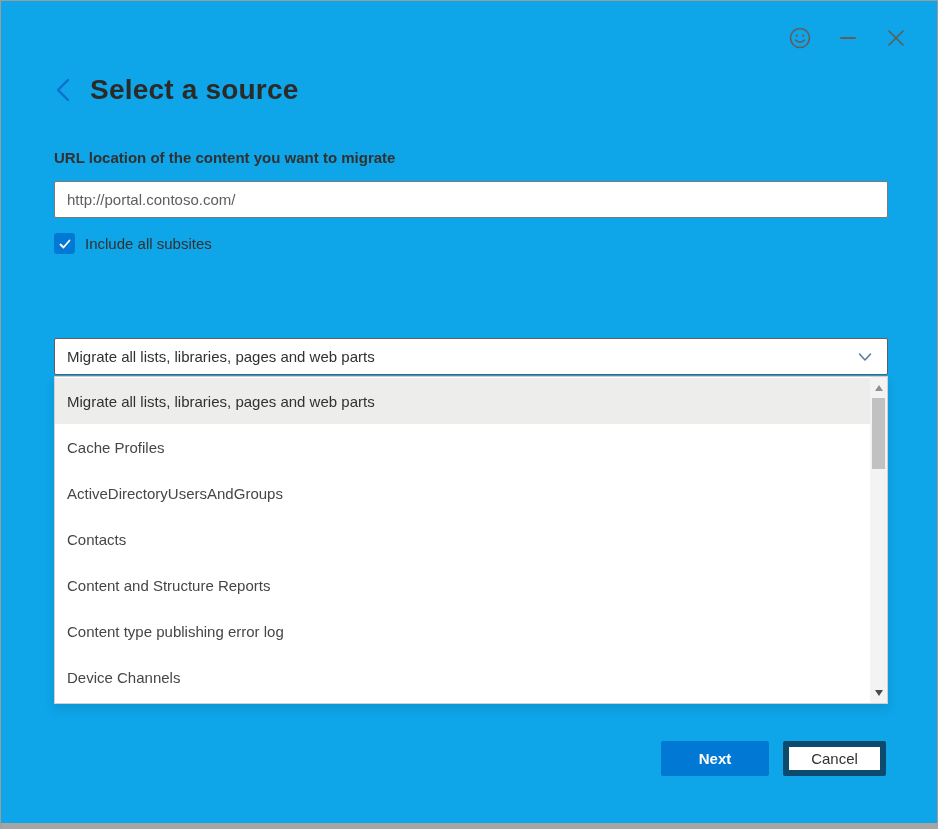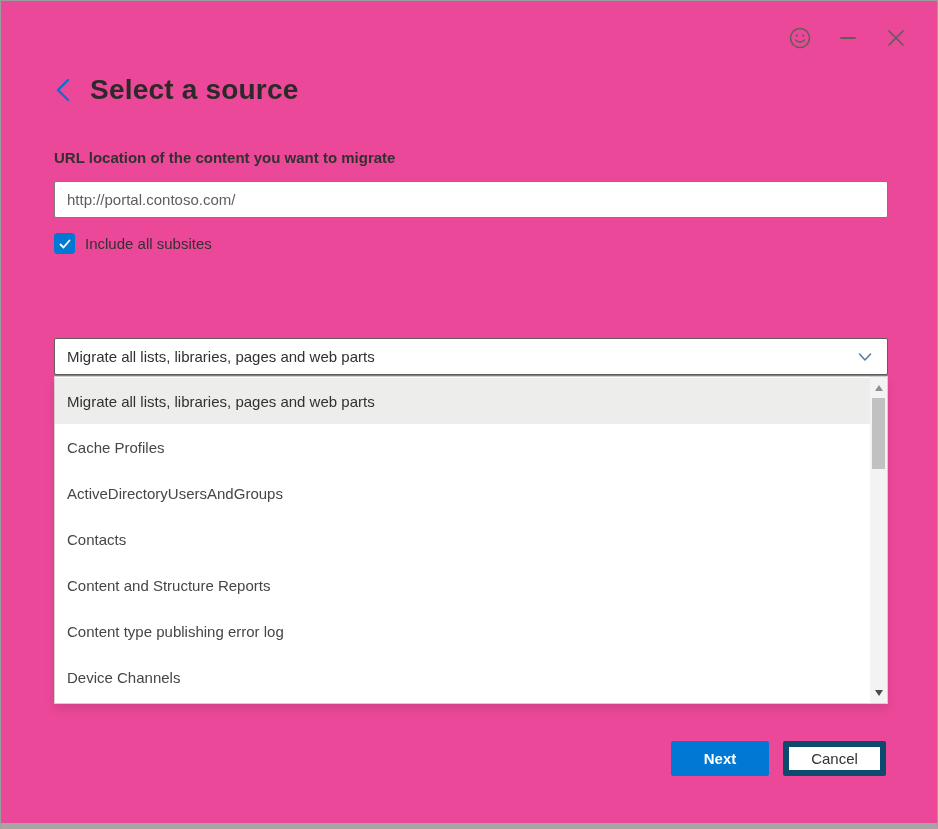--- a/index.html
+++ b/index.html
@@ -3,21 +3,21 @@
 <meta charset="utf-8">
 <style>
   * { margin: 0; padding: 0; box-sizing: border-box; }
   html, body { background: #e8e8e8; }
   body { font-family: "Liberation Sans", "DejaVu Sans", sans-serif; }
 
   .window {
     position: relative;
     width: 938px;
     height: 829px;
-    background: #ec4899;
+    background: #0ea5e9;
     border: 1px solid #9c9c9c;
     border-bottom: 6px solid #a5a5a5;
     overflow: hidden;
   }
 
   
   .titlebar-icons {
     position: absolute;
     top: 24px;
     right: 28px;
@@ -187,21 +187,21 @@
   .btn {
     height: 35px;
     border-radius: 2px;
     font-family: "Liberation Sans", sans-serif;
     font-size: 15px;
     font-weight: 700;
     display: flex; align-items: center; justify-content: center;
     cursor: pointer;
   }
   .btn-primary {
-    width: 98px;
+    width: 108px;
     background: #0078d4;
     border: 1px solid #0078d4;
     color: #ffffff;
   }
   .btn-secondary {
     width: 103px;
     background: #ffffff;
     border: 6px solid #0c4a6e;
     color: #323130;
     font-weight: 400;

